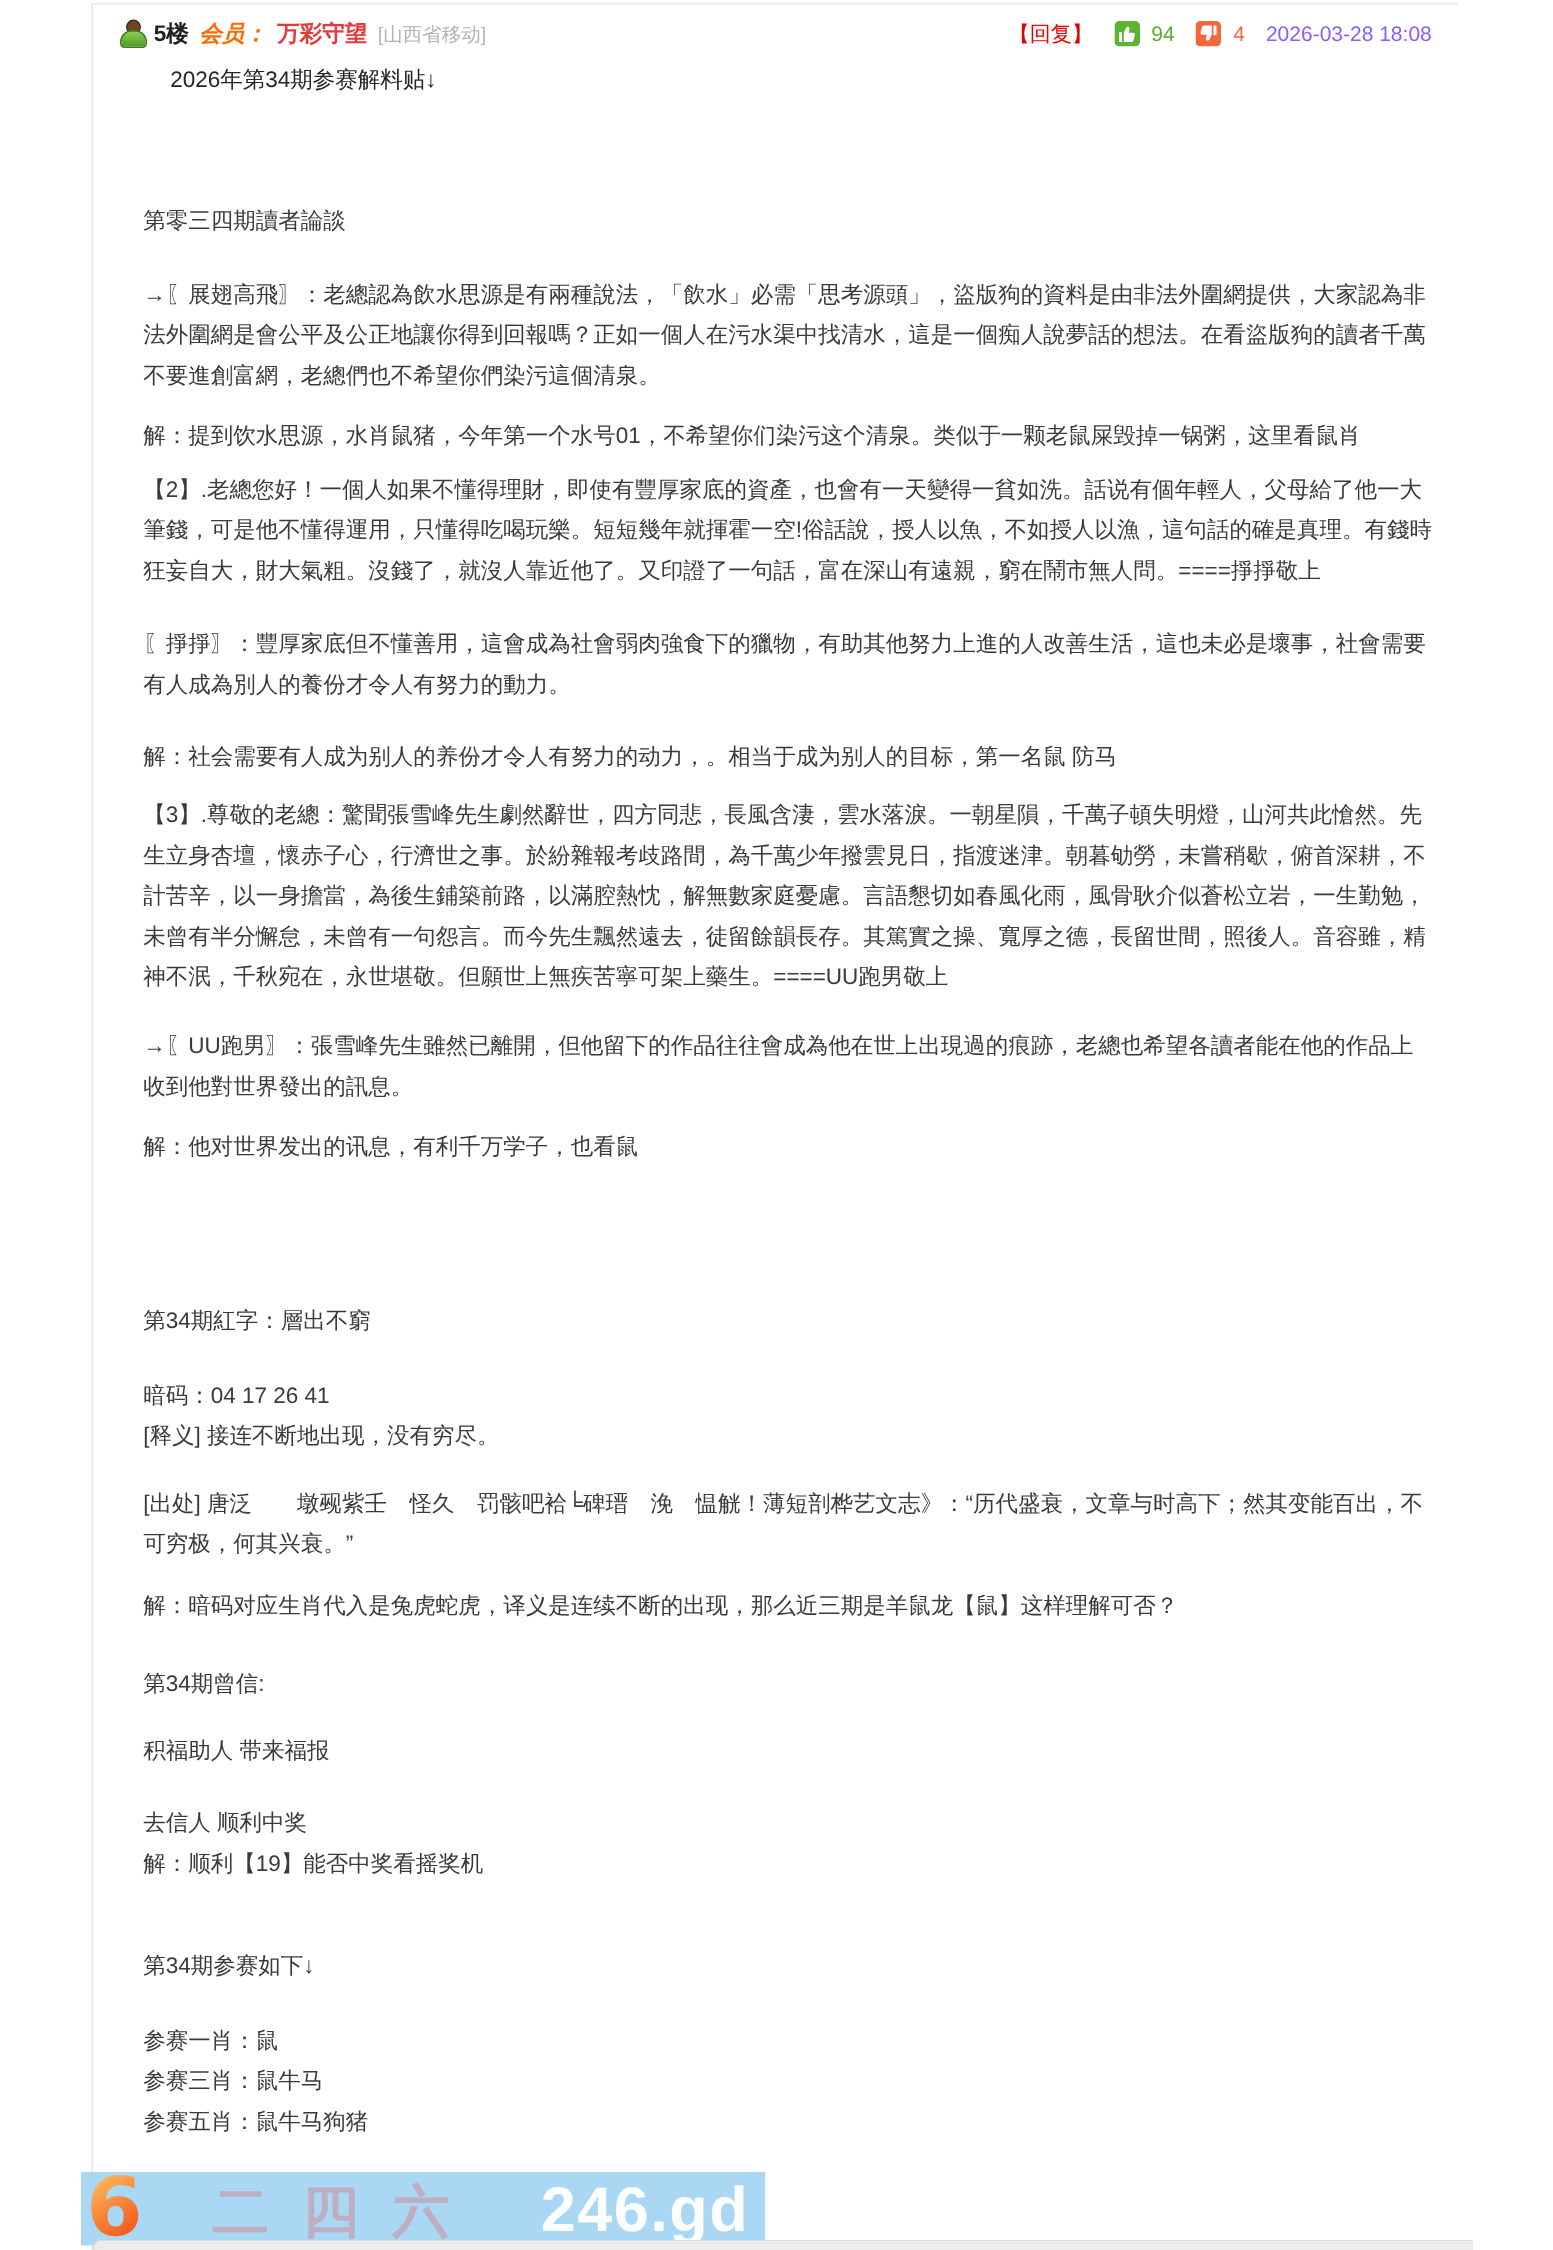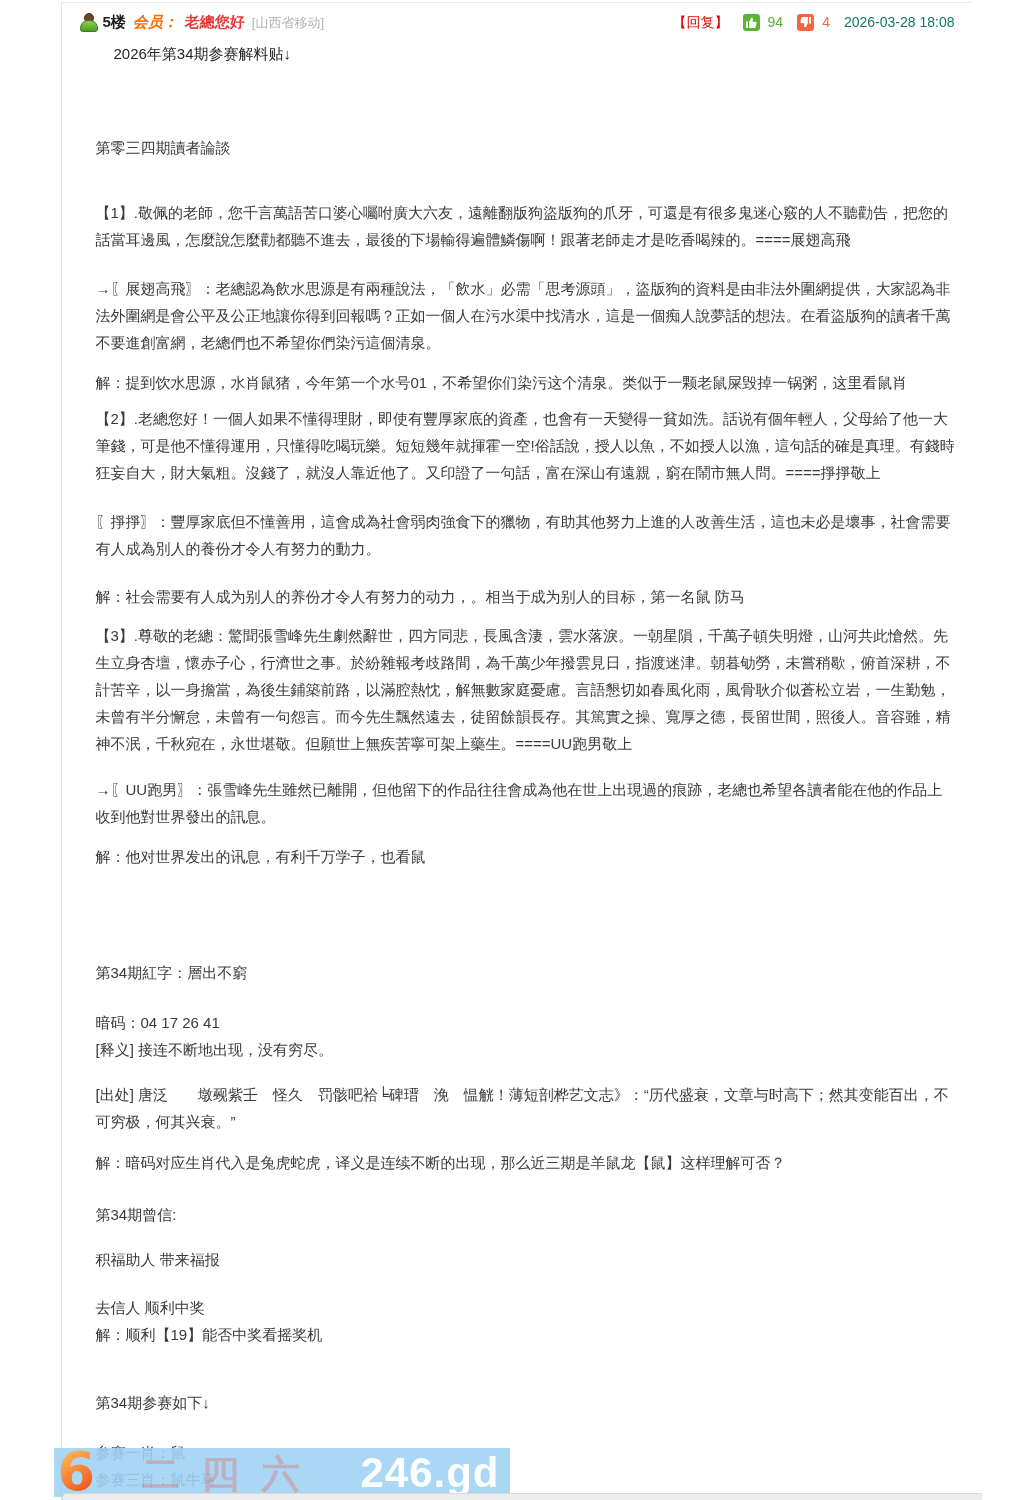--- a/index.html
+++ b/index.html
@@ -29,21 +29,21 @@
   .floor { font-size:15px; font-weight:bold; color:#1f1f1f; }
   .member-label { font-size:15px; font-weight:bold; color:#ff6a00;font-style:italic; }
   .member-name { font-size:15px; font-weight:bold; color:#e63a3a; }
   .member-loc { font-size:13px; color:#b3b3b3; }
 
   .reply-btn { font-size:14px; color:#e60000; cursor:pointer; }
   .vote { display:flex; align-items:center; gap:8px; cursor:pointer; }
   .vote svg { display:block; }
   .like-count { font-size:14px; color:#58ab35; }
   .dislike-count { font-size:14px; color:#f26a3a; }
-  .timestamp { font-size:14px; color:#0f766e; }
+  .timestamp { font-size:14px; color:#8b5cf6; }
 
   .subtitle { font-size:15px; color:#252525; padding:9px 0 0 34px; line-height:25px; }
 
   
   .post-body { padding:0 26px 0 42px; color:#3a3a3a; }
   .para { font-size:15px; line-height:27px; color:#3a3a3a; word-break:break-all; }
 
   
   .watermark { position:absolute; left:0; top:1448px; width:456px; height:49px;
     background:rgba(158,210,241,0.88); display:flex; align-items:center; overflow:visible; }
@@ -67,21 +67,21 @@
   <div class="border-top"></div>
   <div class="border-left"></div>
   <div class="border-right"></div>
 
   <div class="post-header">
     <div class="header-row">
       <div class="header-left">
         <span class="avatar"></span>
         <span class="floor">5楼</span>
         <span class="member-label">会员：</span>
-        <span class="member-name">老總您好</span>
+        <span class="member-name">万彩守望</span>
         <span class="member-loc">[山西省移动]</span>
       </div>
       <div class="header-right">
         <span class="reply-btn">【回复】</span>
         <span class="vote">
           <span>
               <svg width="17" height="17" viewBox="0 0 16 16">
                 <rect width="16" height="16" rx="3" fill="#5cb532"></rect>
                 <path d="M2.8 7h1.9v6.2H2.8zM5.8 13.2h4.7c.72 0 1.33-.5 1.48-1.2l.75-3.1A1.25 1.25 0 0 0 11.5 7.4H8.9l.52-2.45c.15-.7-.38-1.35-1.1-1.35-.36 0-.7.18-.9.48L5.8 7.4z" fill="#fff"></path>
               </svg>
@@ -100,21 +100,20 @@
           <span class="dislike-count">4</span>
         </span>
         <span class="timestamp">2026-03-28 18:08</span>
       </div>
     </div>
     <div class="subtitle">2026年第34期参赛解料贴↓</div>
   </div>
 
   <div class="post-body">
     <div class="para" style="margin-top:68px">第零三四期讀者論談</div>
-    <div class="para" style="margin-top:38px">【1】.敬佩的老師，您千言萬語苦口婆心囑咐廣大六友，遠離翻版狗盜版狗的爪牙，可還是有很多鬼迷心竅的人不聽勸告，把您的話當耳邊風，怎麼說怎麼勸都聽不進去，最後的下場輸得遍體鱗傷啊！跟著老師走才是吃香喝辣的。====展翅高飛</div>
     <div class="para" style="margin-top:22px">→〖展翅高飛〗：老總認為飲水思源是有兩種說法，「飲水」必需「思考源頭」，盜版狗的資料是由非法外圍網提供，大家認為非法外圍網是會公平及公正地讓你得到回報嗎？正如一個人在污水渠中找清水，這是一個痴人說夢話的想法。在看盜版狗的讀者千萬不要進創富網，老總們也不希望你們染污這個清泉。</div>
     <div class="para" style="margin-top:13px">解：提到饮水思源，水肖鼠猪，今年第一个水号01，不希望你们染污这个清泉。类似于一颗老鼠屎毁掉一锅粥，这里看鼠肖</div>
     <div class="para" style="margin-top:9px">【2】.老總您好！一個人如果不懂得理財，即使有豐厚家底的資產，也會有一天變得一貧如洗。話说有個年輕人，父母給了他一大筆錢，可是他不懂得運用，只懂得吃喝玩樂。短短幾年就揮霍一空!俗話說，授人以魚，不如授人以漁，這句話的確是真理。有錢時狂妄自大，財大氣粗。沒錢了，就沒人靠近他了。又印證了一句話，富在深山有遠親，窮在鬧市無人問。====掙掙敬上</div>
     <div class="para" style="margin-top:22px">〖掙掙〗：豐厚家底但不懂善用，這會成為社會弱肉強食下的獵物，有助其他努力上進的人改善生活，這也未必是壞事，社會需要有人成為別人的養份才令人有努力的動力。</div>
     <div class="para" style="margin-top:21px">解：社会需要有人成为别人的养份才令人有努力的动力，。相当于成为别人的目标，第一名鼠 防马</div>
     <div class="para" style="margin-top:12px">【3】.尊敬的老總：驚聞張雪峰先生劇然辭世，四方同悲，長風含淒，雲水落淚。一朝星隕，千萬子頓失明燈，山河共此愴然。先生立身杏壇，懷赤子心，行濟世之事。於紛雜報考歧路間，為千萬少年撥雲見日，指渡迷津。朝暮劬勞，未嘗稍歇，俯首深耕，不計苦辛，以一身擔當，為後生鋪築前路，以滿腔熱忱，解無數家庭憂慮。言語懇切如春風化雨，風骨耿介似蒼松立岩，一生勤勉，未曾有半分懈怠，未曾有一句怨言。而今先生飄然遠去，徒留餘韻長存。其篤實之操、寬厚之德，長留世間，照後人。音容雖，精神不泯，千秋宛在，永世堪敬。但願世上無疾苦寧可架上藥生。====UU跑男敬上</div>
     <div class="para" style="margin-top:19px">→〖UU跑男〗：張雪峰先生雖然已離開，但他留下的作品往往會成為他在世上出現過的痕跡，老總也希望各讀者能在他的作品上收到他對世界發出的訊息。</div>
     <div class="para" style="margin-top:13px">解：他对世界发出的讯息，有利千万学子，也看鼠</div>
     <div class="para" style="margin-top:89px">第34期紅字：層出不窮</div>
     <div class="para" style="margin-top:23px">暗码：04 17 26 41</div>

